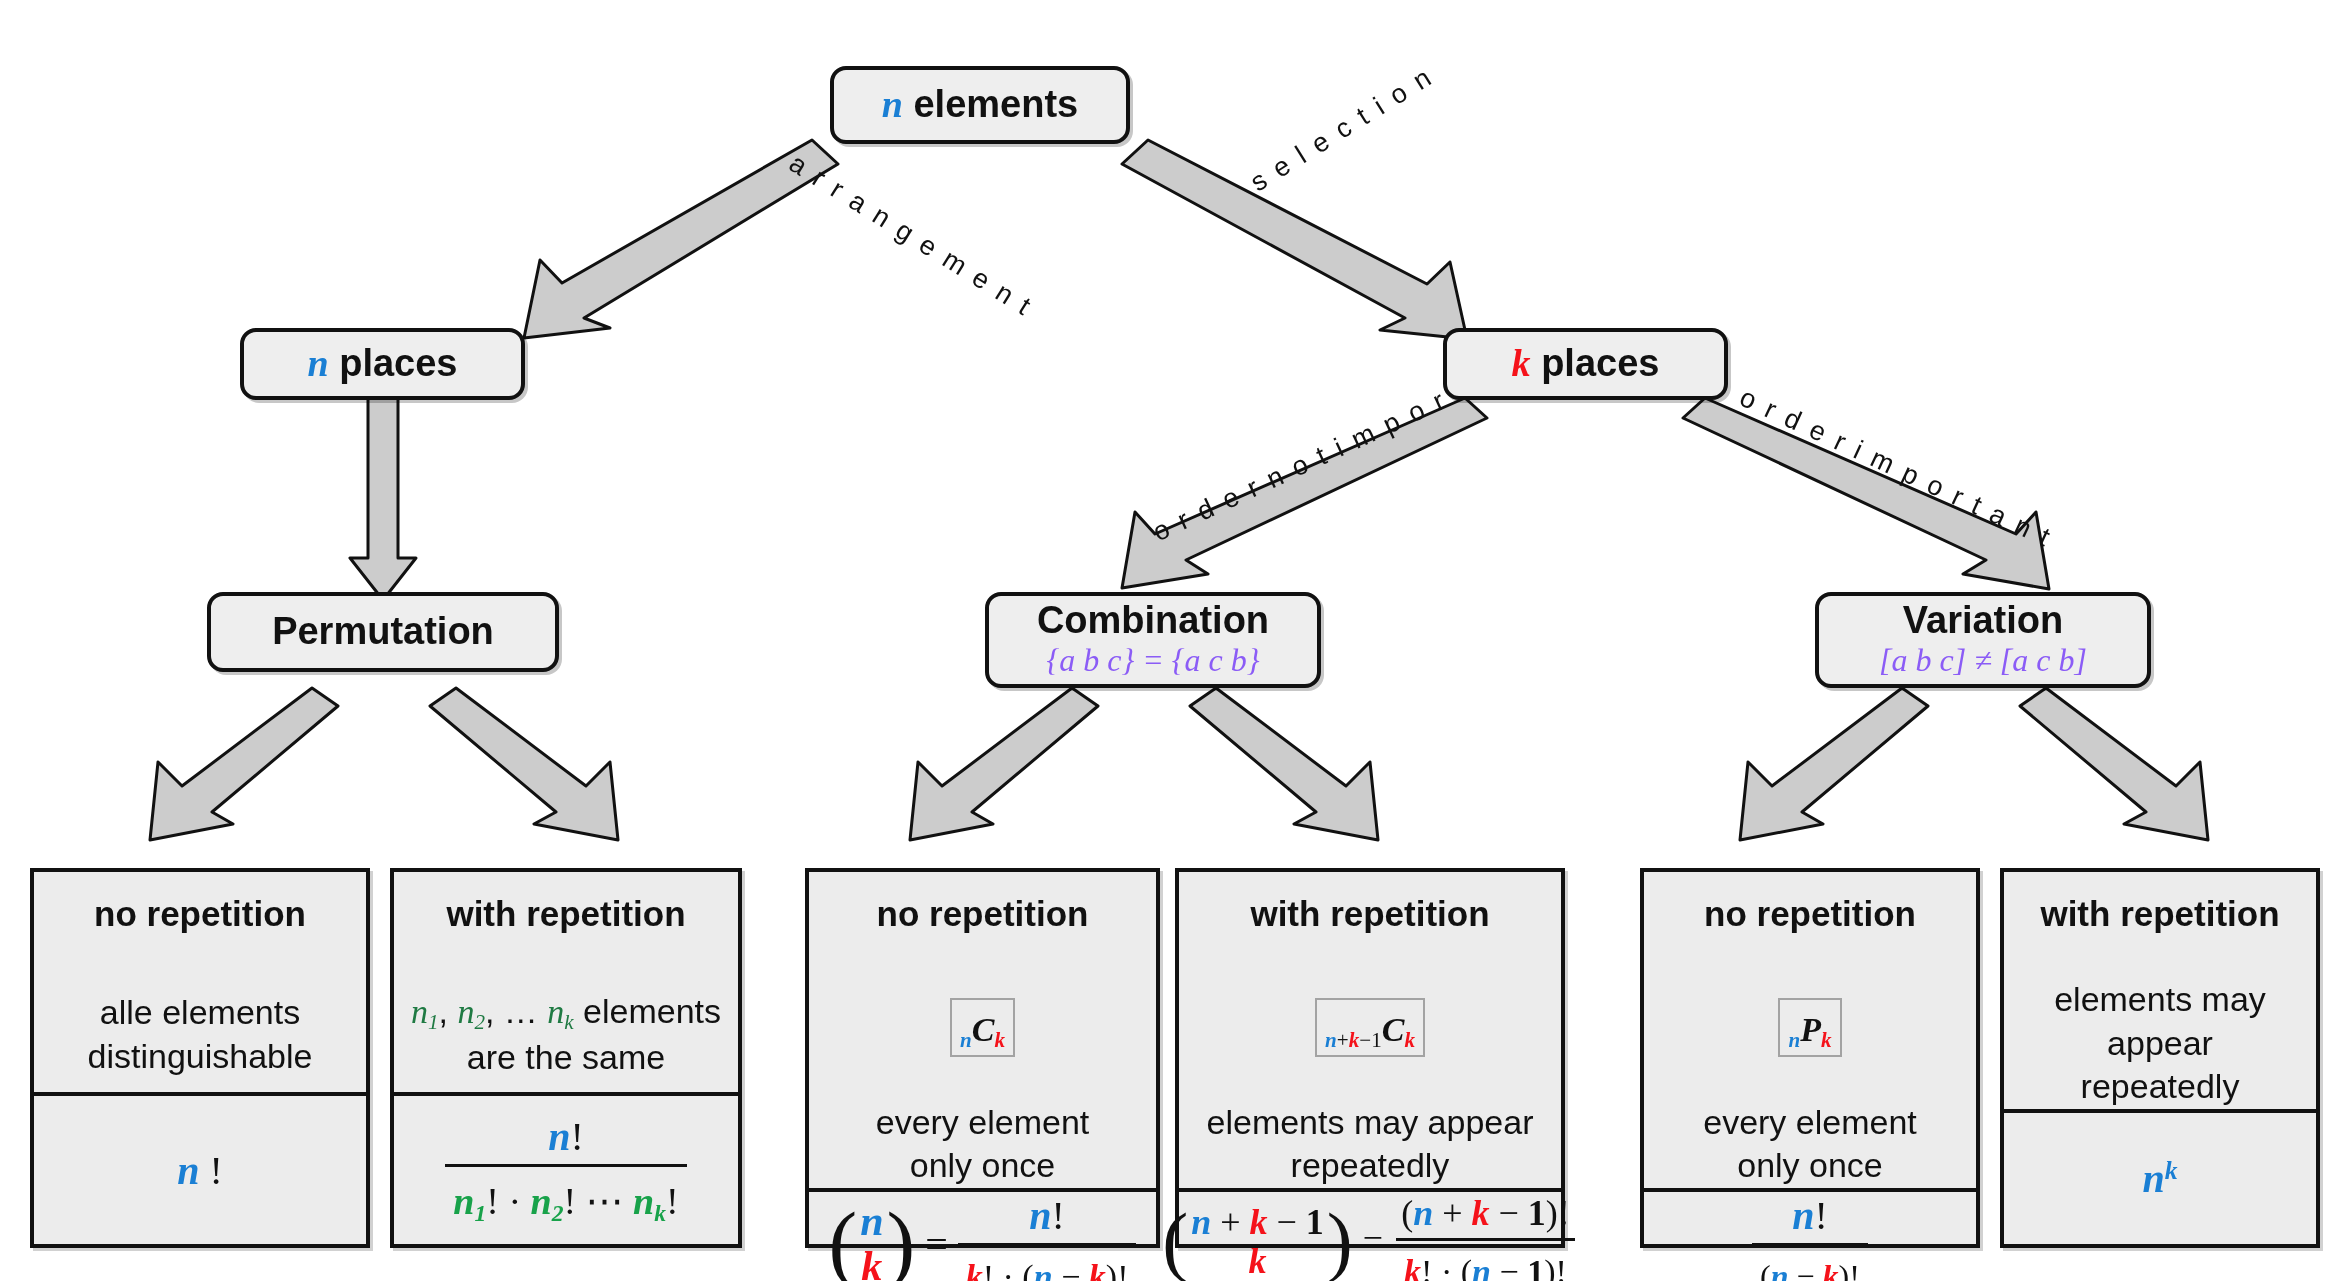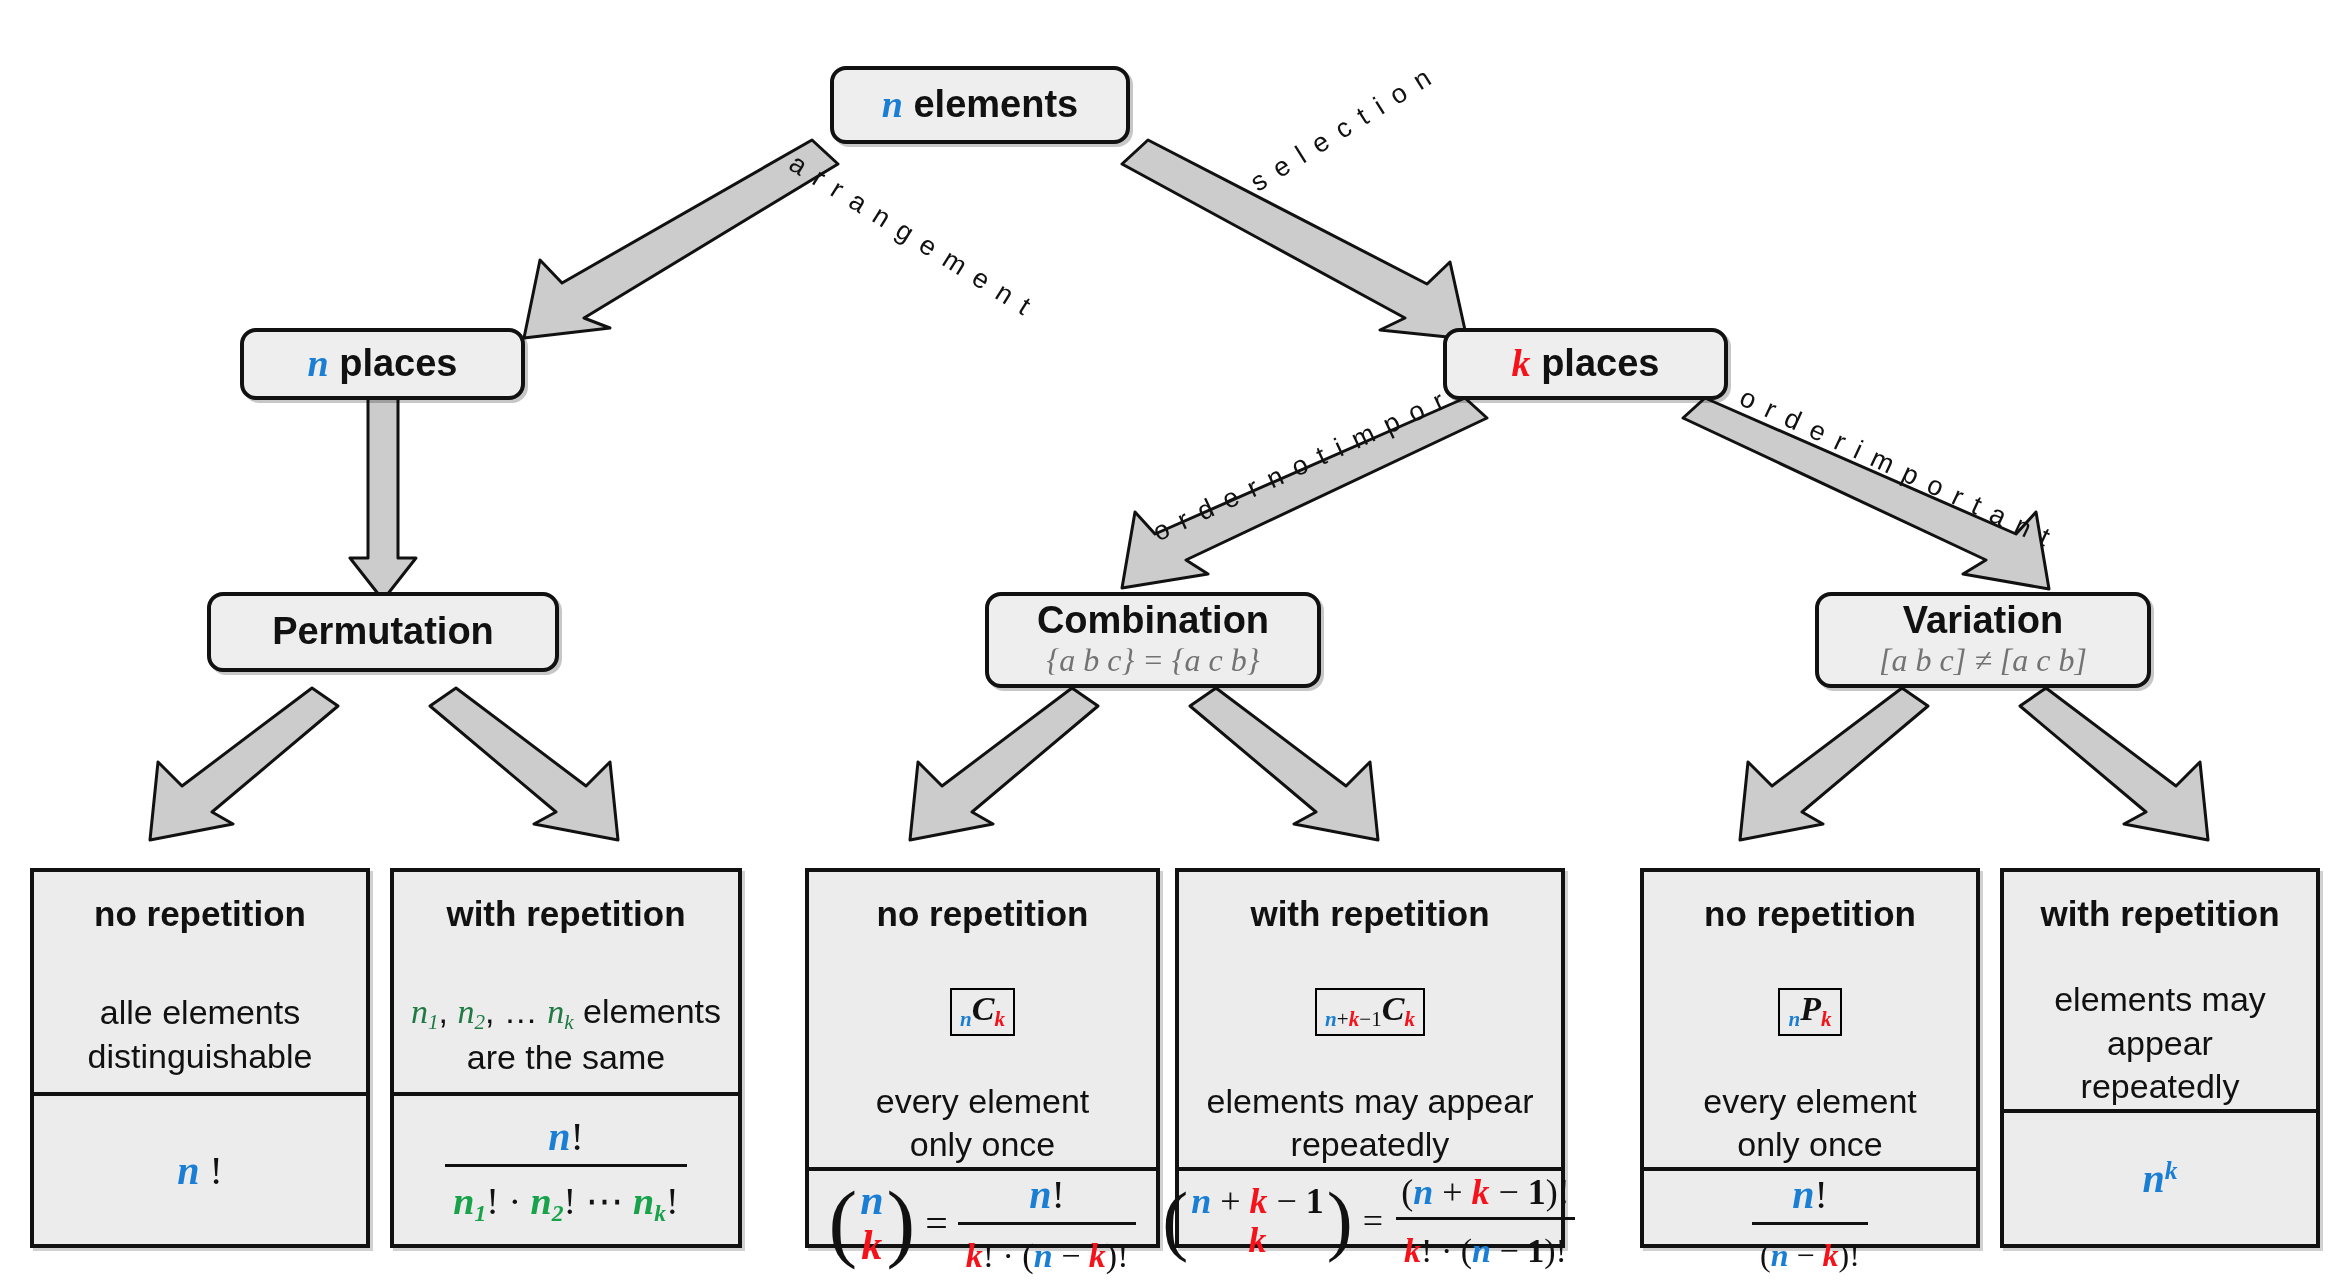--- a/index.html
+++ b/index.html
@@ -38,21 +38,21 @@
     font-weight: bold;
     font-size: 38px;
     color: #111;
     line-height: 1.05;
     white-space: nowrap;
   }
   .node .sub {
     font-family: "Liberation Serif", serif;
     font-style: italic;
     font-size: 32px;
-    color: #737373;
+    color: #8b5cf6;
     margin-top: 2px;
     white-space: nowrap;
   }
 
   
   .leaf {
     position: absolute;
     box-sizing: border-box;
     background: #ececec;
     border: 4px solid #111111;
@@ -87,24 +87,24 @@
   .leaf .desc {
     font-size: 34px;
     color: #111;
     line-height: 1.28;
     text-align: center;
     margin-top: auto;
     margin-bottom: auto;
     padding: 0 10px;
   }
   .leaf .notation {
-    margin-top: 10px;
-    border: 2px solid #000000;
+    margin-top: 20px;
+    border: 2px solid #a3a3a3;
     background: #ececec;
-    padding: 2px 8px 4px 8px;
+    padding: 13px 8px 4px 8px;
     font-family: "Liberation Serif", serif;
     font-size: 34px;
     line-height: 1;
     white-space: nowrap;
   }
 
   
   .m { font-family: "Liberation Serif", serif; font-style: italic; }
   .mb { font-family: "Liberation Serif", serif; font-style: italic; font-weight: bold; }
   .blue { color: #1a7fd4; }

